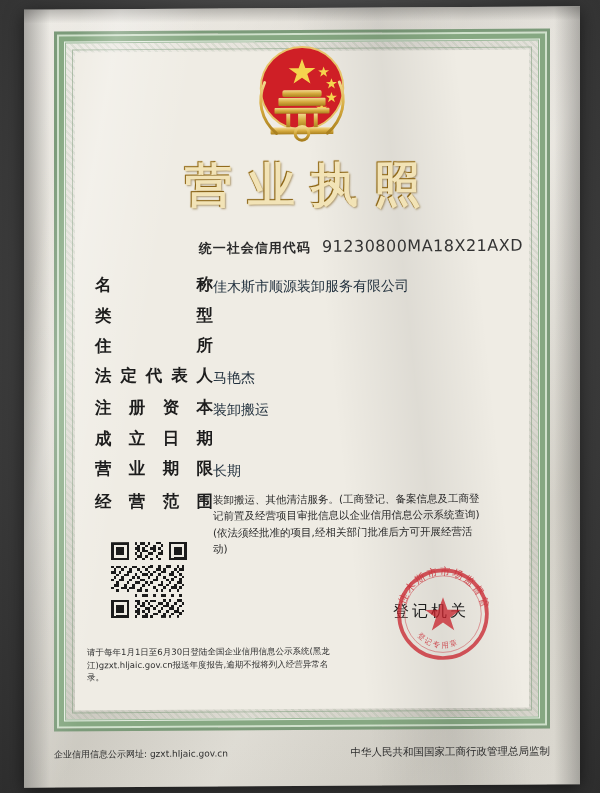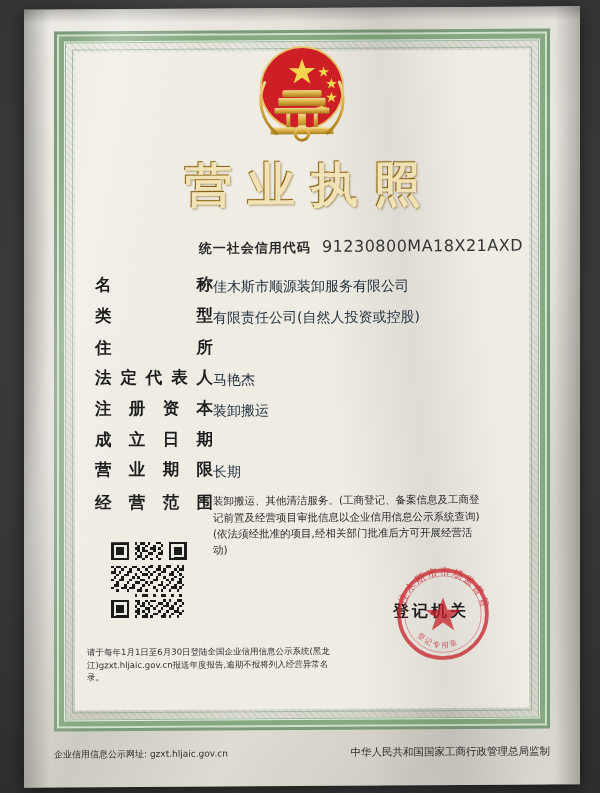--- a/index.html
+++ b/index.html
@@ -195,21 +195,21 @@
     width: 76px;
     height: 76px;
   }
 
   
   .registry {
     position: absolute;
     right: 70px;
     bottom: 96px;
     font-size: 16px;
-    font-weight: bold;
+    font-weight: normal;
     letter-spacing: 3px;
     color: #1d1d1d;
   }
   .date-line {
     position: absolute;
     right: 66px;
     bottom: 68px;
     font-size: 13px;
     color: #1d1d1d;
     letter-spacing: 2px;
@@ -335,21 +335,20 @@
             <span>称</span>
           </div>
           <div class="fvalue">佳木斯市顺源装卸服务有限公司</div>
         </div>
 
         <div class="row">
           <div class="flabel">
             <span>类</span>
             <span>型</span>
           </div>
-          <div class="fvalue">有限责任公司(自然人投资或控股)</div>
         </div>
 
         <div class="row">
           <div class="flabel">
             <span>住</span>
             <span>所</span>
           </div>
         </div>
 
         <div class="row">

